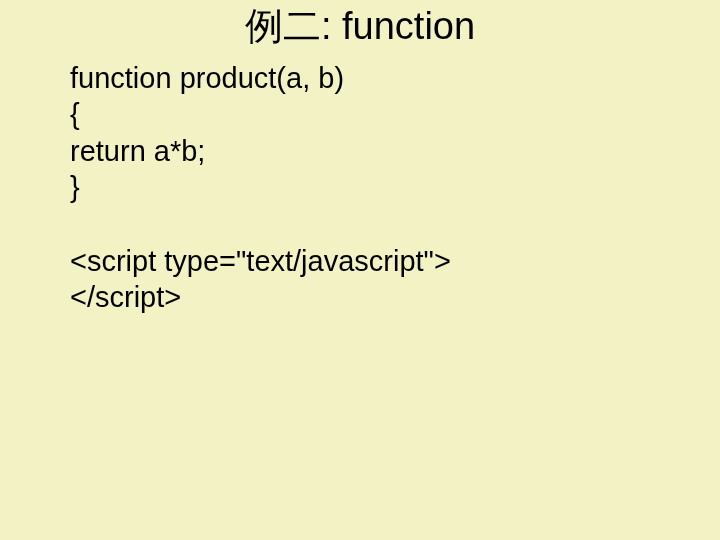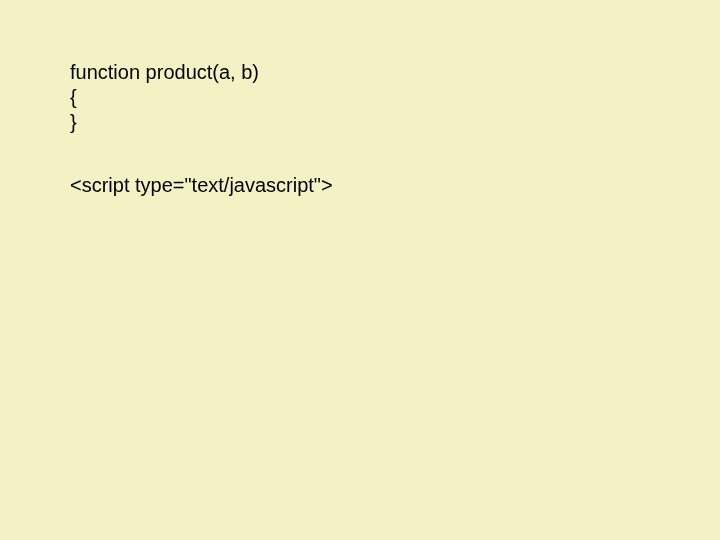--- a/index.html
+++ b/index.html
@@ -26,36 +26,39 @@
     text-align: center;
     font-size: 38px;
     line-height: 1.1;
     font-weight: 400;
   }
   .code-area {
     position: absolute;
     top: 60px;
     left: 70px;
     width: 590px;
-    font-size: 20px;
+    font-size: 29px;
     line-height: 1.25;
     font-weight: 400;
   }
   .code-line {
     white-space: pre;
     display: block;
   }
   .blank {
     height: 38px;
   }
 </style>
 </head>
 <body>
 
 <div class="slide">
+  <div class="title">例二: function</div>
   <div class="code-area">
     <span class="code-line">function product(a, b)</span>
     <span class="code-line">{</span>
+    <span class="code-line">return a*b;</span>
     <span class="code-line">}</span>
     <div class="blank"></div>
     <span class="code-line">&lt;script type="text/javascript"&gt;</span>
+    <span class="code-line">&lt;/script&gt;</span>
   </div>
 </div>
 
 </body></html>

